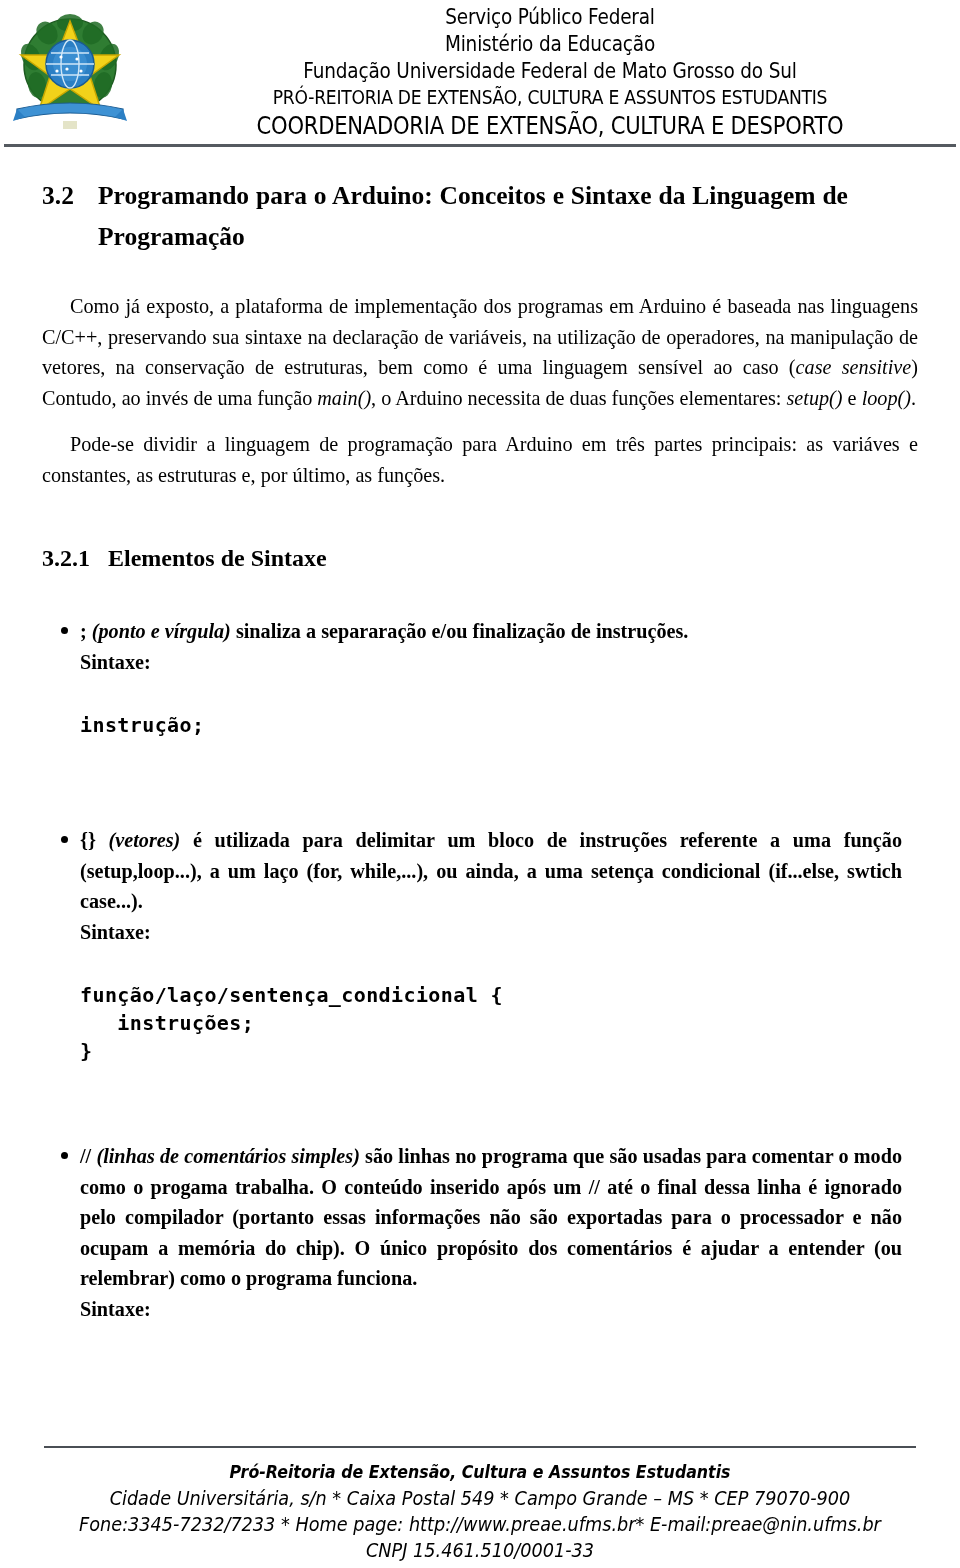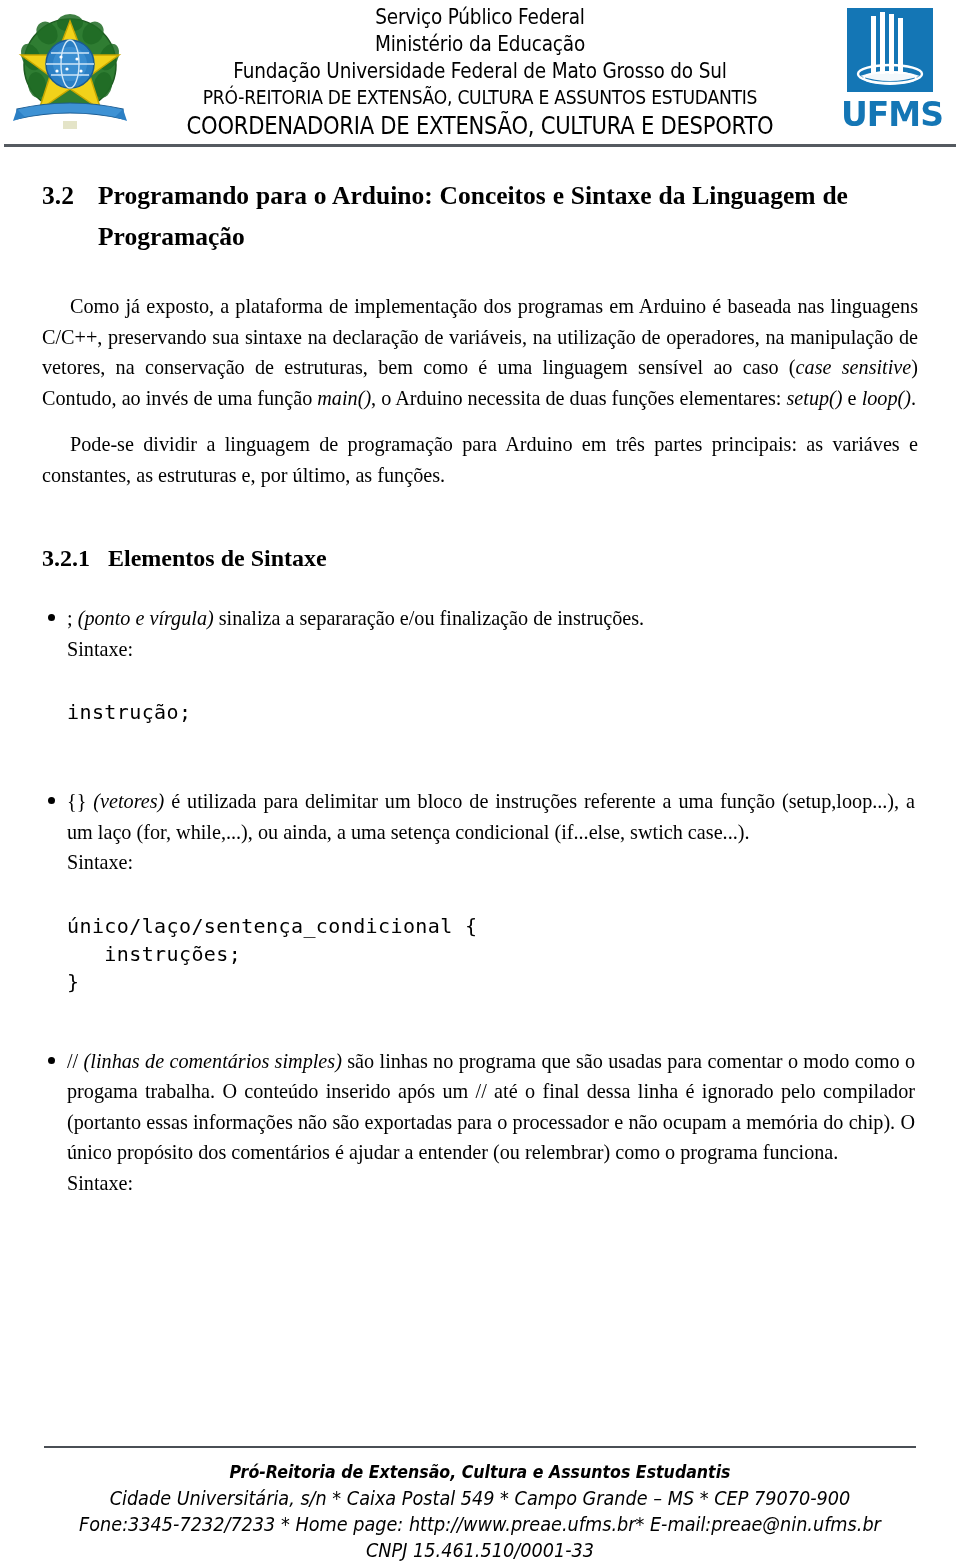--- a/index.html
+++ b/index.html
@@ -179,21 +179,22 @@
   .gap-54 { height: 54px; }
 
   ul.bullets {
     margin: 0;
     padding: 0;
     list-style: none;
   }
   li.bullet-item {
     position: relative;
     padding-left: 22px;
-    margin: 3px;
+    margin: 16px;
+    font-weight: bold;
   }
   li.bullet-item .dot {
     position: absolute;
     left: 3px;
     top: 11px;
     width: 7px;
     height: 7px;
     border-radius: 50%;
     background: #000;
   }
@@ -295,38 +296,20 @@
   </div>
 
   <div class="header-center">
     <div class="hdr-line1">Serviço Público Federal</div>
     <div class="hdr-line2">Ministério da Educação</div>
     <div class="hdr-line3">Fundação Universidade Federal de Mato Grosso do Sul</div>
     <div class="hdr-line4">PRÓ-REITORIA DE EXTENSÃO, CULTURA E ASSUNTOS ESTUDANTIS</div>
     <div class="hdr-line5">COORDENADORIA DE EXTENSÃO, CULTURA E DESPORTO</div>
   </div>
 
-  <div class="ufms-wrap">
-    <div class="ufms-logo">
-      <div class="ufms-square">
-        <svg viewBox="0 0 86 84" width="86" height="84" xmlns="http://www.w3.org/2000/svg">
-          <g fill="#ffffff">
-            <rect x="24" y="8" width="5" height="58"></rect>
-            <rect x="33" y="4" width="5" height="62"></rect>
-            <rect x="42" y="6" width="5" height="60"></rect>
-            <rect x="51" y="10" width="5" height="56"></rect>
-          </g>
-          <ellipse cx="43" cy="66" rx="32" ry="9" fill="none" stroke="#ffffff" stroke-width="2.4"></ellipse>
-          <path d="M13 68 Q43 58 73 68 Q43 78 13 68 Z" fill="#ffffff" opacity="0.95"></path>
-          <ellipse cx="43" cy="70" rx="26" ry="6" fill="none" stroke="#ffffff" stroke-width="1.8"></ellipse>
-        </svg>
-      </div>
-      <div class="ufms-word">UFMS</div>
-    </div>
-  </div>
 </div>
 <div class="header-rule"></div>
 
 <div class="content">
   <div class="body-area">
 
     <h2 class="sec-title">
       <span class="sec-num">3.2</span><span class="sec-title-text">Programando para o Arduino: Conceitos e Sintaxe da Linguagem de</span>
       <span class="sec-title-cont">Programação</span>
     </h2>
@@ -357,21 +340,21 @@
         <pre class="code code-indent">instrução;</pre>
       </li>
 
       <div class="gap-54"></div>
 
       <li class="bullet-item">
         <span class="dot"></span>
         <div class="bullet-text"><span>{}   </span><em class="it">(vetores)</em><span> é utilizada para delimitar um bloco de instruções referente a uma função (setup,loop...), a um laço (for, while,...), ou ainda, a uma setença condicional (if...else, swtich case...).</span></div>
         <div class="sintaxe-label">Sintaxe:</div>
         <div class="gap-34"></div>
-        <pre class="code code-indent">único/laço/sentença_condicional {
+        <pre class="code code-indent">função/laço/sentença_condicional {
    instruções;
 }</pre>
       </li>
 
       <div class="gap-44"></div>
 
       <li class="bullet-item">
         <span class="dot"></span>
         <div class="bullet-text"><span>// </span><em class="it">(linhas de comentários simples)</em><span> são linhas no programa que são usadas para comentar o modo como o progama trabalha. O conteúdo inserido após um // até o final dessa linha é ignorado pelo compilador (portanto essas informações não são exportadas para o processador e não ocupam a memória do chip). O único propósito dos comentários é ajudar a entender (ou relembrar) como o programa funciona.</span></div>
         <div class="sintaxe-label">Sintaxe:</div>

